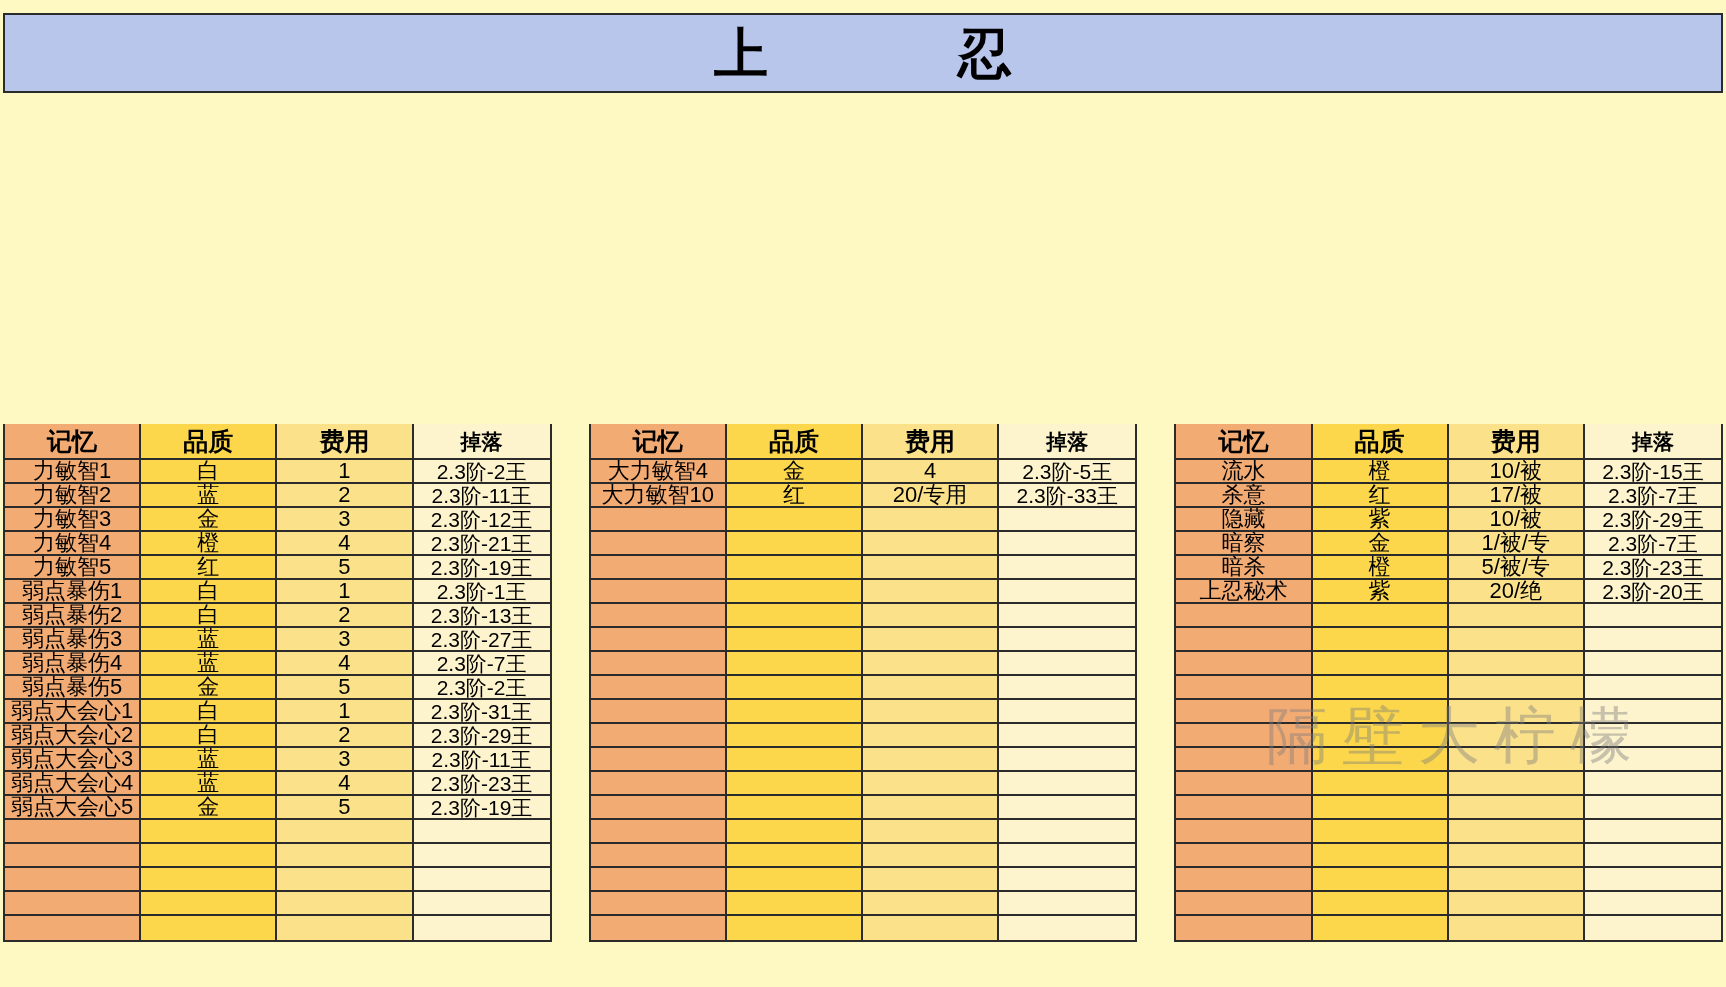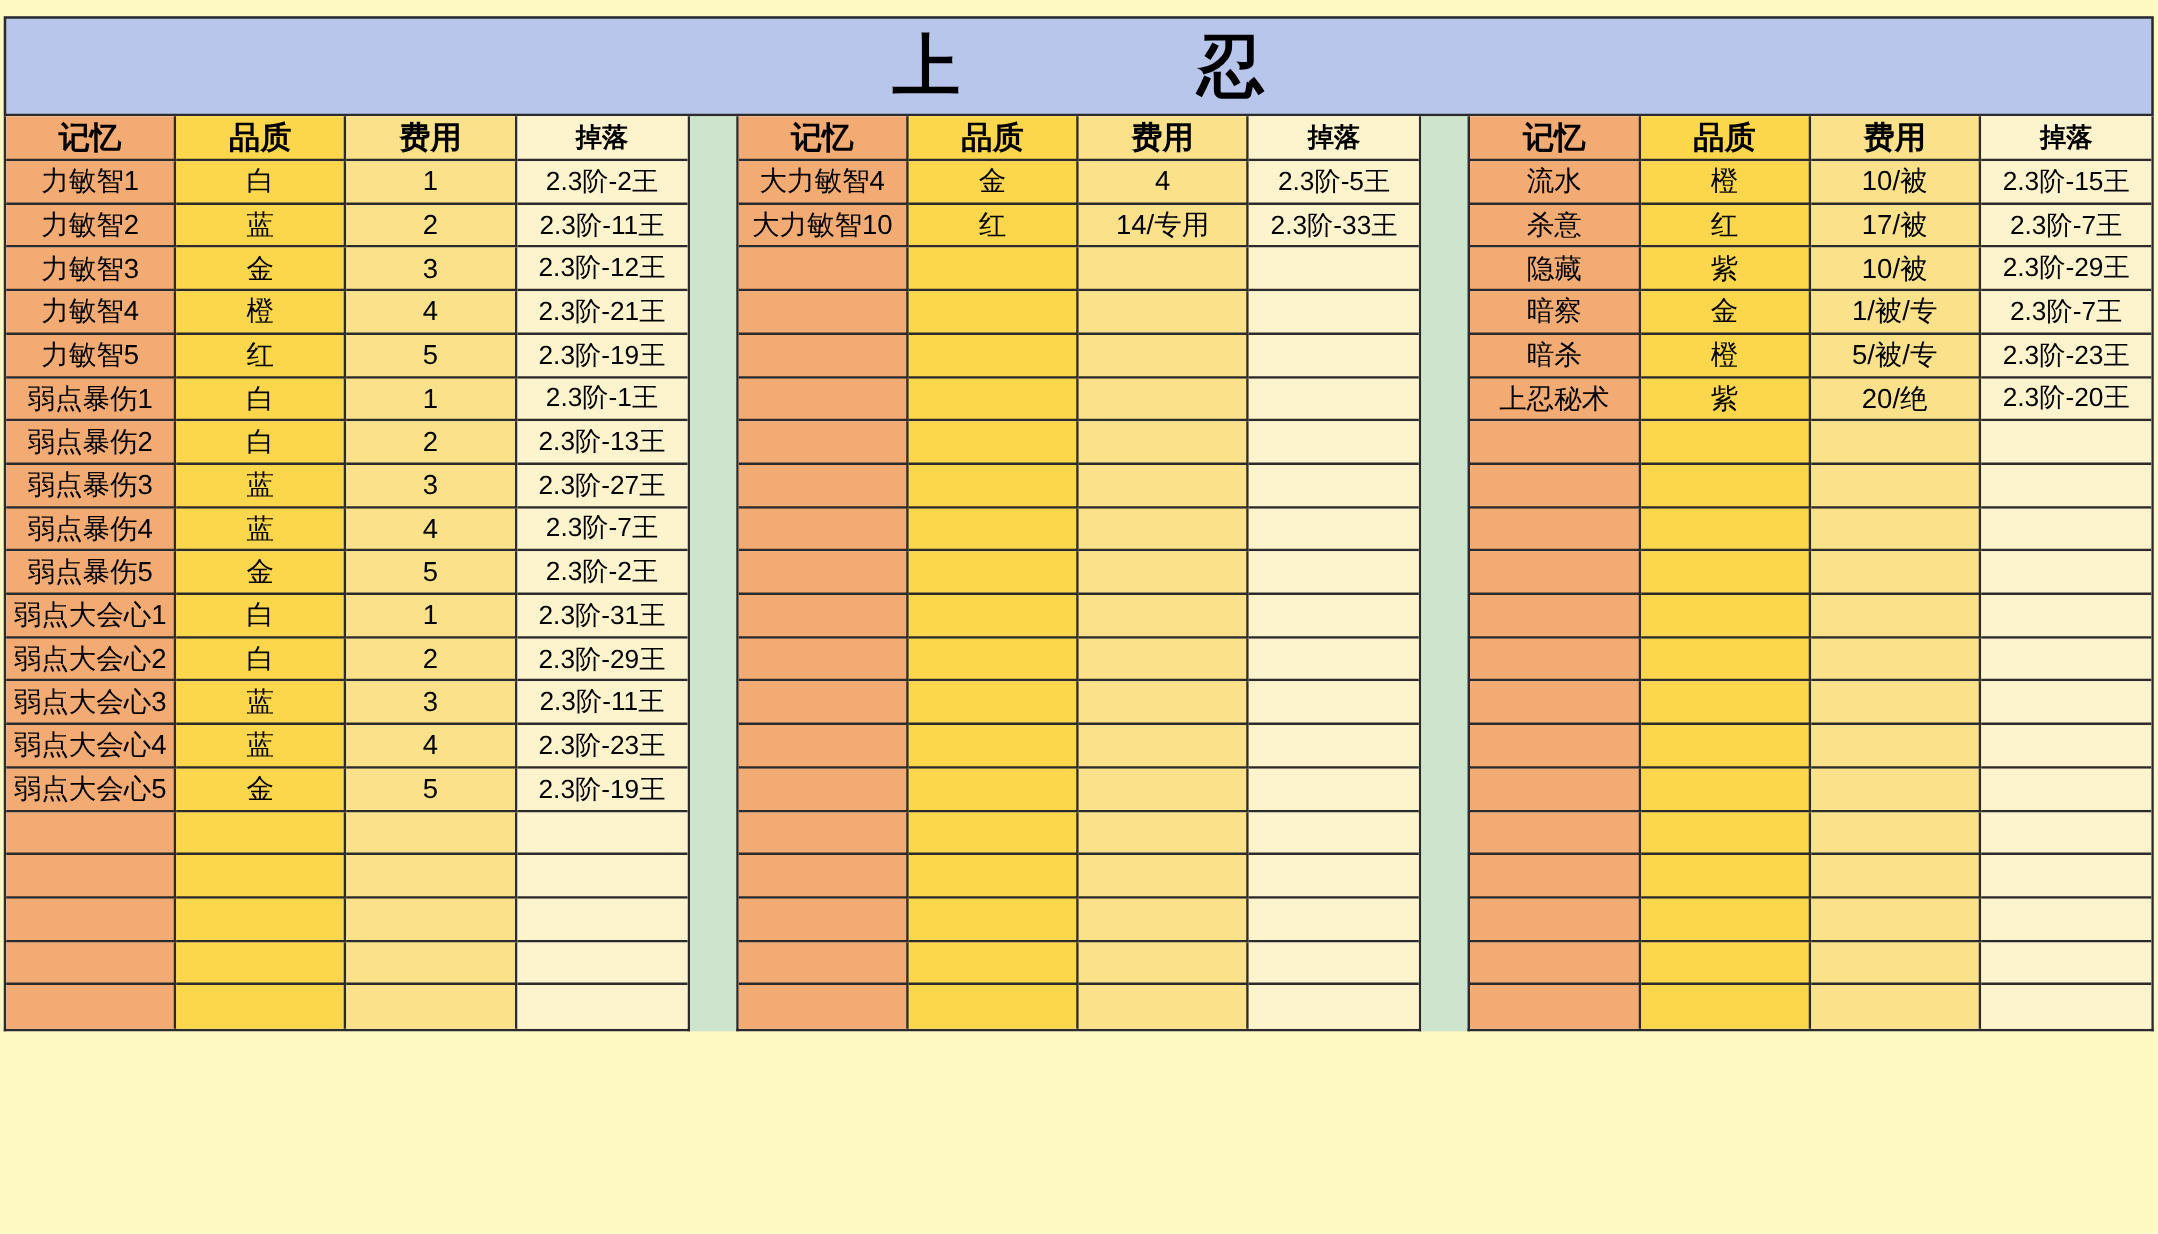--- a/index.html
+++ b/index.html
@@ -22,21 +22,22 @@
     display:flex; align-items:center; justify-content:center;
   }
   .title-bar .title-text {
     font-size:54px; font-weight:bold; line-height:1;
     letter-spacing:190px; padding-left:190px; white-space:nowrap;
   }
 
   .content {
     position:relative;
     display:flex;
-    height:732px;
+    height:849px;
+    align-items:flex-end;
   }
 
   .table-group {
     flex:1 1 0;
     display:grid;
     grid-template-columns:repeat(4,1fr);
     grid-template-rows:36px repeat(20,1fr);
     box-sizing:border-box;
     border:2px solid var(--border,#2b2b2b);
     border-top-width:0;
@@ -174,21 +175,21 @@
         <div class="cell head col0">记忆</div>
         <div class="cell head col1">品质</div>
         <div class="cell head col2">费用</div>
         <div class="cell head col3">掉落</div>
         <div class="cell col0">大力敏智4</div>
         <div class="cell col1">金</div>
         <div class="cell col2">4</div>
         <div class="cell col3">2.3阶-5王</div>
         <div class="cell col0">大力敏智10</div>
         <div class="cell col1">红</div>
-        <div class="cell col2">14/专用</div>
+        <div class="cell col2">20/专用</div>
         <div class="cell col3">2.3阶-33王</div>
         <div class="cell col0"></div>
         <div class="cell col1"></div>
         <div class="cell col2"></div>
         <div class="cell col3"></div>
         <div class="cell col0"></div>
         <div class="cell col1"></div>
         <div class="cell col2"></div>
         <div class="cell col3"></div>
         <div class="cell col0"></div>
@@ -338,16 +339,17 @@
         <div class="cell col1"></div>
         <div class="cell col2"></div>
         <div class="cell col3"></div>
         <div class="cell col0"></div>
         <div class="cell col1"></div>
         <div class="cell col2"></div>
         <div class="cell col3"></div>
       </div>
 
     <div class="watermark">
+      <div class="wm-line1">隔壁大柠檬</div>
     </div>
   </div>
 
 </div>
 
 </body></html>

